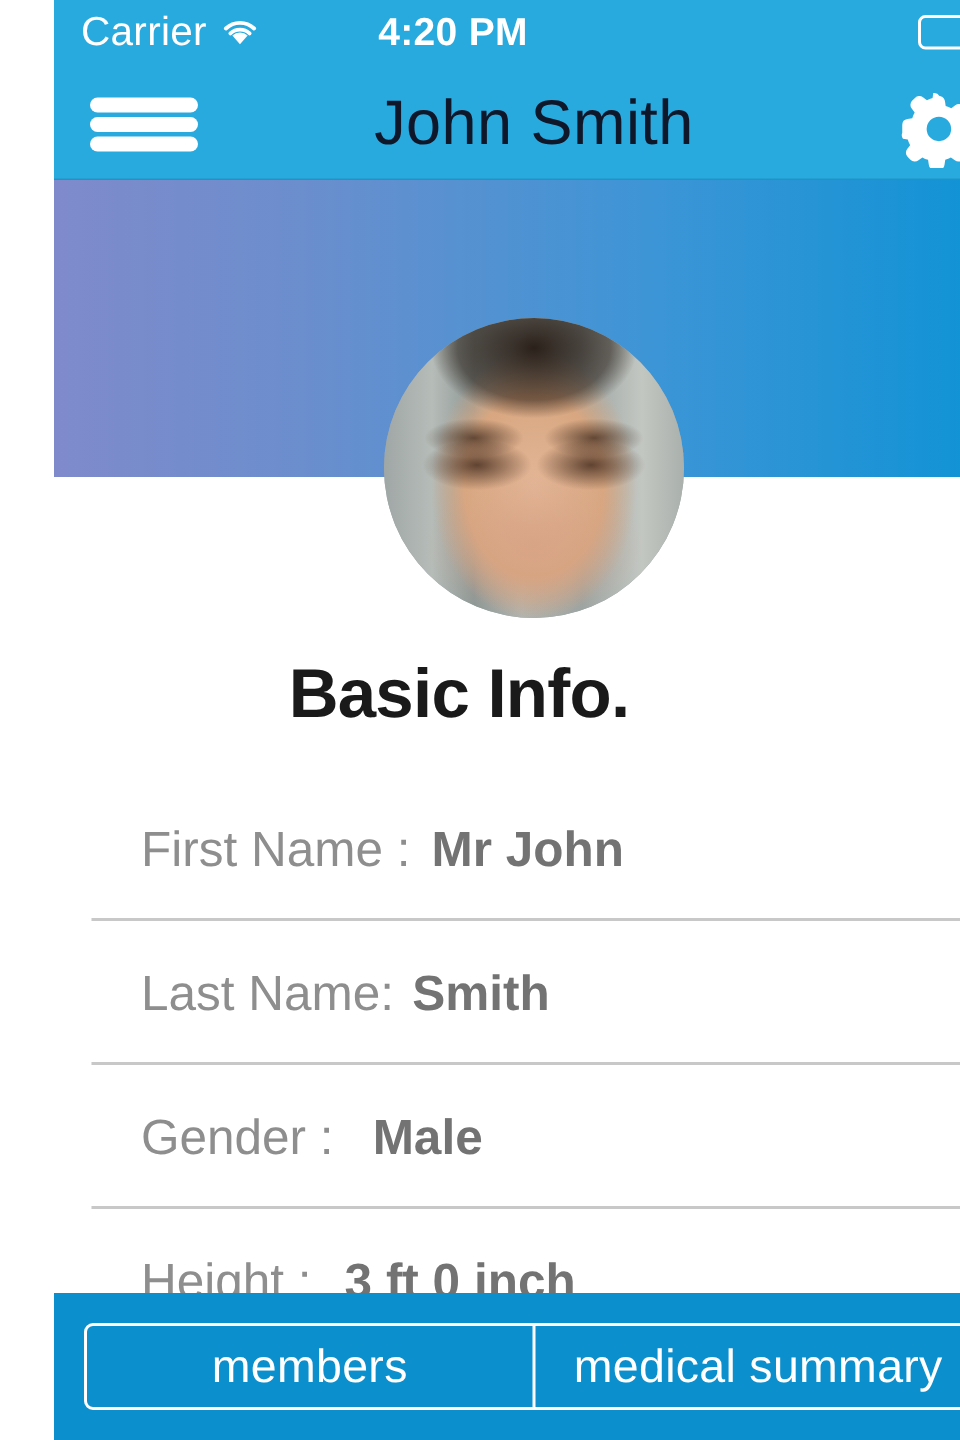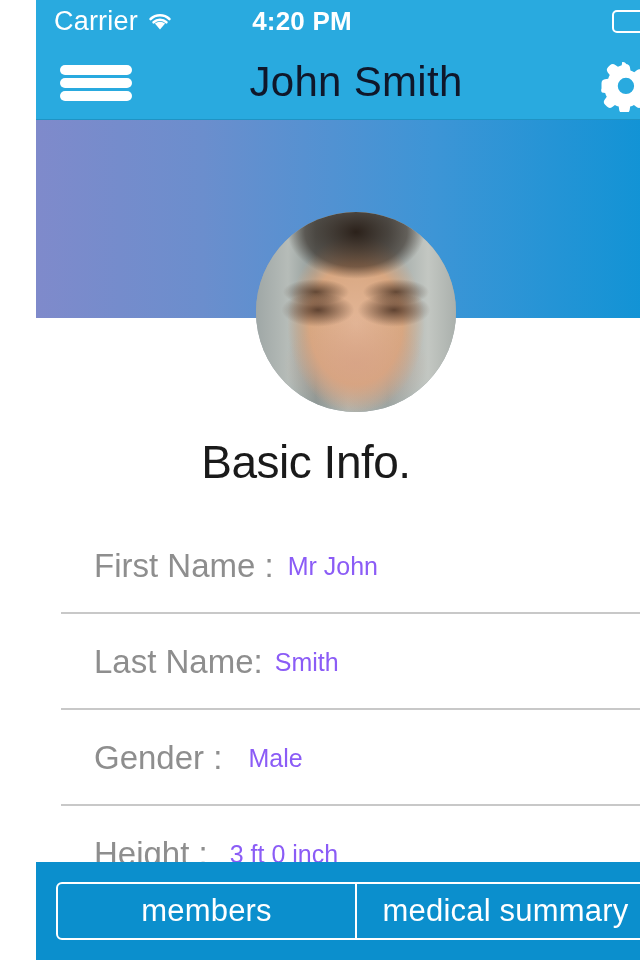--- a/index.html
+++ b/index.html
@@ -159,21 +159,21 @@
   }
 
   
   #section-title {
     position: absolute;
     left: 0; top: 432px;
     width: 540px;
     text-align: center;
     color: #1a1a1a;
     font-size: 46px;
-    font-weight: 400;
+    font-weight: 700;
     line-height: 60px;
     letter-spacing: -0.5px;
   }
   #info-list {
     position: absolute;
     left: 0; top: 518px;
     width: 640px;
   }
   .info-row {
     position: relative;
@@ -184,23 +184,23 @@
     box-sizing: border-box;
   }
   .info-label {
     color: #8e8e8e;
     font-size: 33px;
     font-weight: 400;
     line-height: 40px;
     white-space: nowrap;
   }
   .info-value {
-    color: #8b5cf6;
-    font-size: 25px;
-    font-weight: 400;
+    color: #737373;
+    font-size: 33px;
+    font-weight: 700;
     line-height: 40px;
     white-space: nowrap;
   }
   .info-divider {
     position: absolute;
     left: 25px;
     bottom: 0;
     width: 590px;
     height: 2px;
     background: #c8c8c8;

